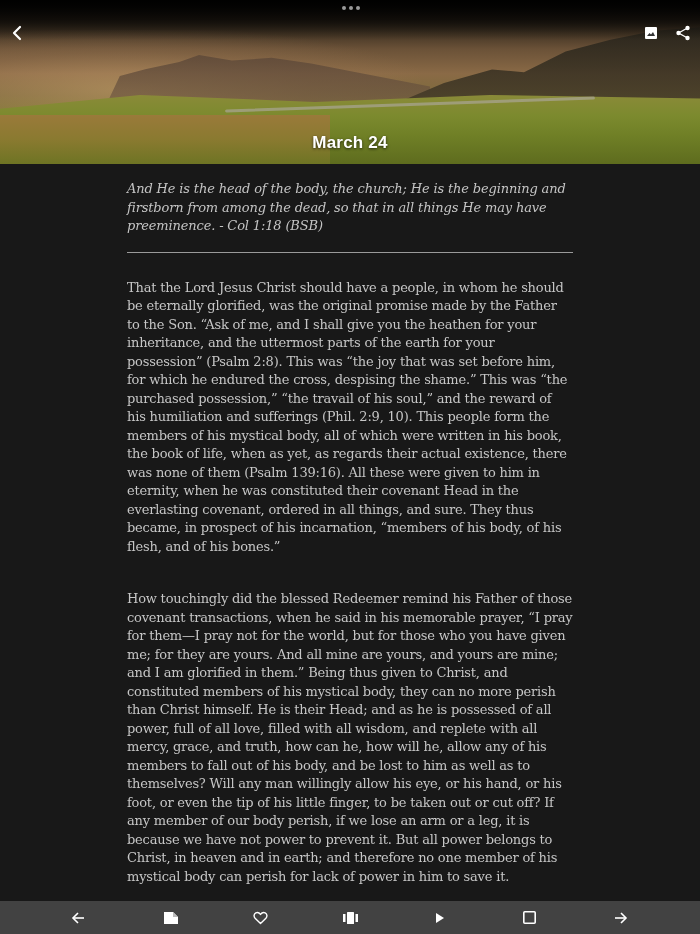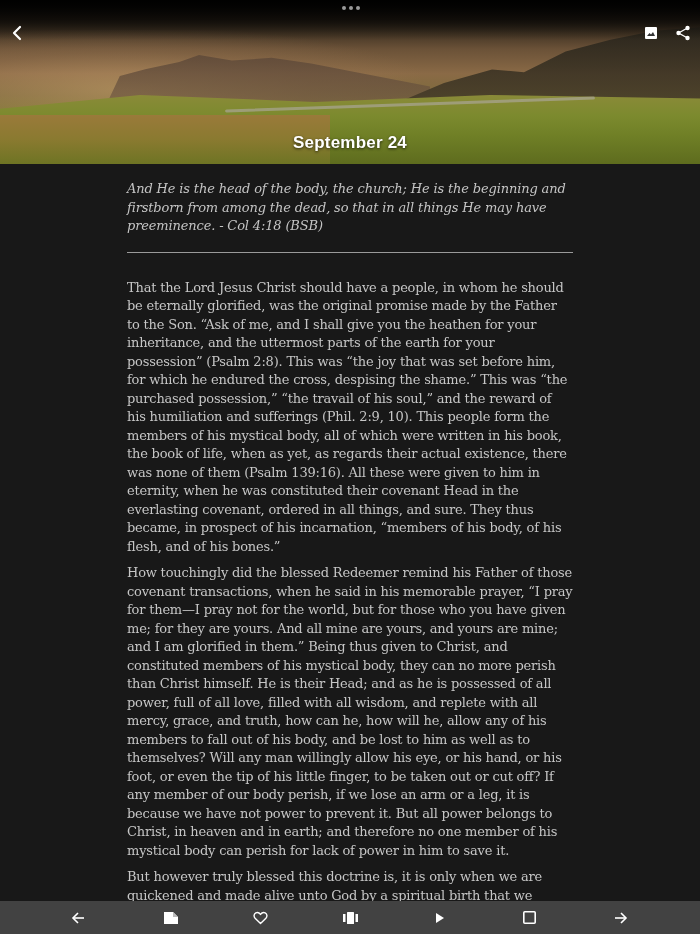--- a/index.html
+++ b/index.html
@@ -77,21 +77,21 @@
   }
   .verse {
     font-style: italic; font-size: 13px; line-height: 18.5px; color: #c4c4c4;
     letter-spacing: -0.15px;
   }
   .divider {
     margin-top: 16px; height: 1px; background: #9a9a9a; width: 446px;
   }
   .para {
     font-size: 13px; line-height: 18.5px; color: #c6c6c6; letter-spacing: -0.2px;
-    margin-top: 8px;
+    margin-top: 34px;
   }
   .para.first { margin-top: 26px; }
 
   
   .toolbar {
     position: absolute; left: 0; top: 901px; width: 700px; height: 33px;
     background: #424242;
     display: flex; align-items: center;
   }
   .tb-btn {
@@ -135,25 +135,25 @@
   <div class="share-btn">
     <svg width="16" height="16" viewBox="0 0 16 16">
       <circle cx="12.5" cy="3" r="2.2" fill="#ffffff"></circle>
       <circle cx="3.5" cy="8" r="2.2" fill="#ffffff"></circle>
       <circle cx="12.5" cy="13" r="2.2" fill="#ffffff"></circle>
       <line x1="12.5" y1="3" x2="3.5" y2="8" stroke="#ffffff" stroke-width="1.4"></line>
       <line x1="3.5" y1="8" x2="12.5" y2="13" stroke="#ffffff" stroke-width="1.4"></line>
     </svg>
   </div>
 
-  <div class="date-title">September 24</div>
+  <div class="date-title">March 24</div>
 </div>
 
 <div class="content">
-  <p class="verse">And He is the head of the body, the church; He is the beginning and firstborn from among the dead, so that in all things He may have preeminence. - Col 4:18 (BSB)</p>
+  <p class="verse">And He is the head of the body, the church; He is the beginning and firstborn from among the dead, so that in all things He may have preeminence. - Col 1:18 (BSB)</p>
   <div class="divider"></div>
   <p class="para first">That the Lord Jesus Christ should have a people, in whom he should be eternally glorified, was the original promise made by the Father to the Son. “Ask of me, and I shall give you the heathen for your inheritance, and the uttermost parts of the earth for your possession” (Psalm 2:8). This was “the joy that was set before him, for which he endured the cross, despising the shame.” This was “the purchased possession,” “the travail of his soul,” and the reward of his humiliation and sufferings (Phil. 2:9, 10). This people form the members of his mystical body, all of which were written in his book, the book of life, when as yet, as regards their actual existence, there was none of them (Psalm 139:16). All these were given to him in eternity, when he was constituted their covenant Head in the everlasting covenant, ordered in all things, and sure. They thus became, in prospect of his incarnation, “members of his body, of his flesh, and of his bones.”</p>
   <p class="para">How touchingly did the blessed Redeemer remind his Father of those covenant transactions, when he said in his memorable prayer, “I pray for them—I pray not for the world, but for those who you have given me; for they are yours. And all mine are yours, and yours are mine; and I am glorified in them.” Being thus given to Christ, and constituted members of his mystical body, they can no more perish than Christ himself. He is their Head; and as he is possessed of all power, full of all love, filled with all wisdom, and replete with all mercy, grace, and truth, how can he, how will he, allow any of his members to fall out of his body, and be lost to him as well as to themselves? Will any man willingly allow his eye, or his hand, or his foot, or even the tip of his little finger, to be taken out or cut off? If any member of our body perish, if we lose an arm or a leg, it is because we have not power to prevent it. But all power belongs to Christ, in heaven and in earth; and therefore no one member of his mystical body can perish for lack of power in him to save it.</p>
   <p class="para">But however truly blessed this doctrine is, it is only when we are quickened and made alive unto God by a spiritual birth that we savingly and experimentally know and realize it; and we are, for the most part, led into it thus. We are first made to feel our need of Christ as a Savior from</p>
 </div>
 
 <div class="toolbar">
   <div class="tb-btn" style="left:58px">
     <svg width="14" height="14" viewBox="0 0 14 14">
       <line x1="2" y1="7" x2="13" y2="7" stroke="#fff" stroke-width="1.6"></line>

